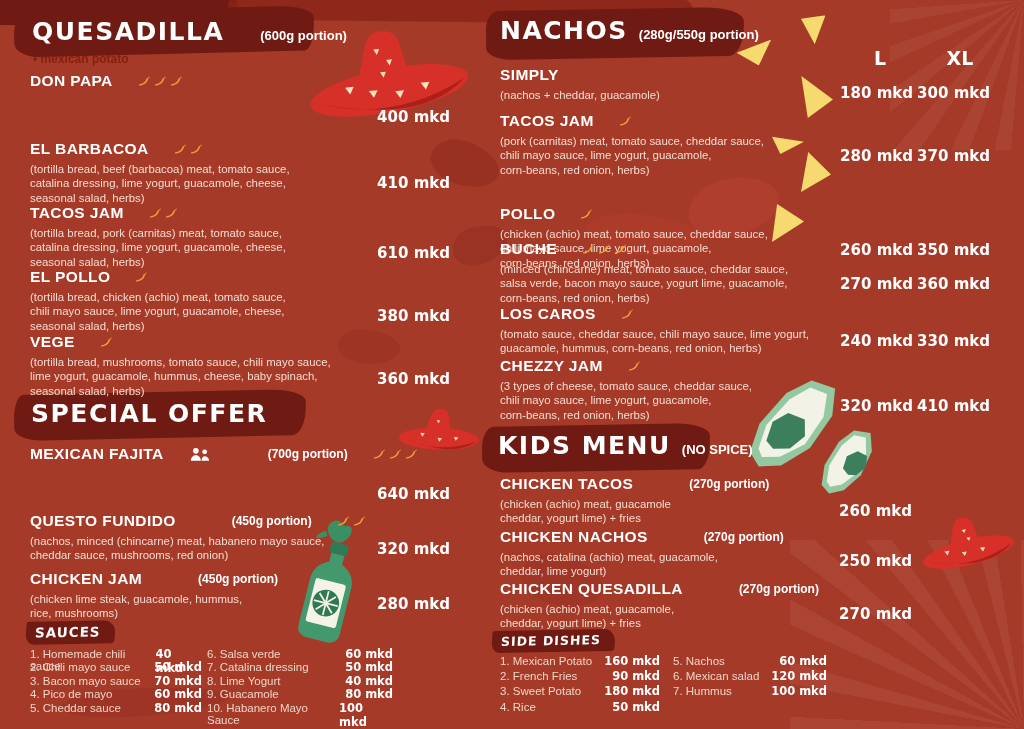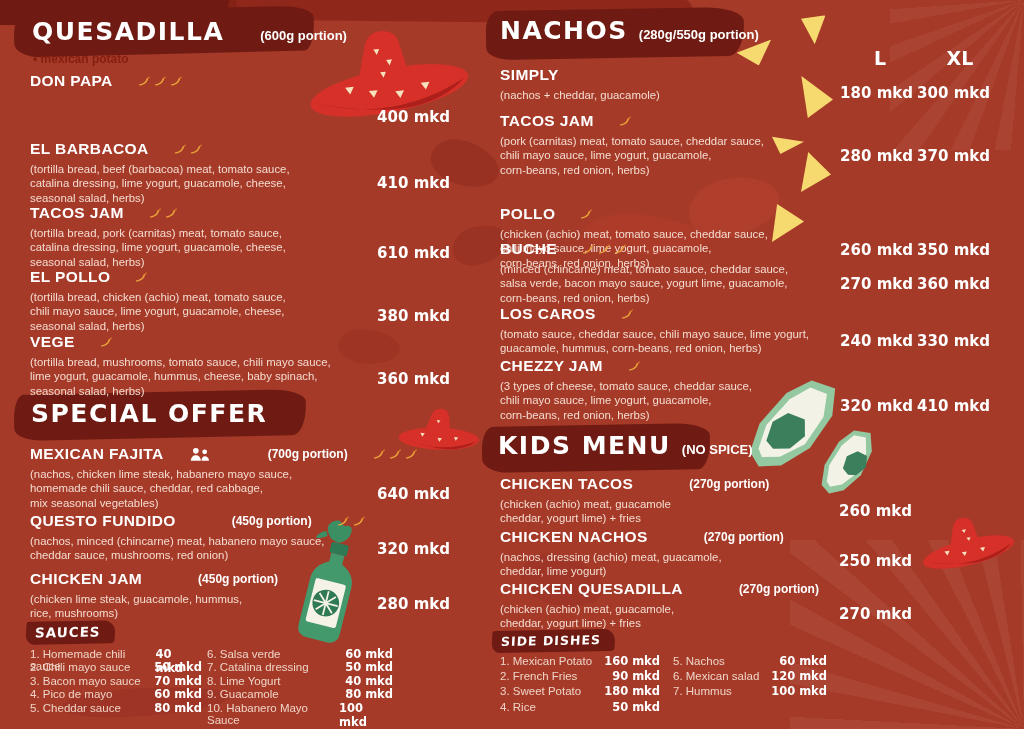--- a/index.html
+++ b/index.html
@@ -280,23 +280,20 @@
                 <svg class="chili" viewBox="0 0 24 24">
                   <path d="M3.5 19.5 C10 20.6 17.6 15.4 19.4 7.4 L16.8 6.9 C15.4 13.4 9.8 17.5 3.5 17.7 Z" fill="#eda33b"></path>
                   <path d="M18 7.4 C18.6 4.6 21 4 22.2 4.2 C22 6.5 20.5 7.9 18.5 8.1 Z" fill="#d97b26"></path>
                 </svg>
                 <svg class="chili" viewBox="0 0 24 24">
                   <path d="M3.5 19.5 C10 20.6 17.6 15.4 19.4 7.4 L16.8 6.9 C15.4 13.4 9.8 17.5 3.5 17.7 Z" fill="#eda33b"></path>
                   <path d="M18 7.4 C18.6 4.6 21 4 22.2 4.2 C22 6.5 20.5 7.9 18.5 8.1 Z" fill="#d97b26"></path>
                 </svg>
               </span>
       </div>
-      <div class="mi-desc">(nachos, chicken lime steak, habanero mayo sauce,
-homemade chili sauce, cheddar, red cabbage,
-mix seasonal vegetables)</div>
       <div class="mi-price" style="top: 40px;">640 mkd</div>
     </div>
           <div class="mi" style="top: 512px;">
       <div class="mi-head">
         <span class="mi-name">QUESTO FUNDIDO</span>
 
         <span class="mi-portion">(450g portion)</span>
         <span class="mi-chilis">
                 <svg class="chili" viewBox="0 0 24 24">
                   <path d="M3.5 19.5 C10 20.6 17.6 15.4 19.4 7.4 L16.8 6.9 C15.4 13.4 9.8 17.5 3.5 17.7 Z" fill="#eda33b"></path>
@@ -432,21 +429,21 @@
       </div>
       <div class="mi-desc">(chicken (achio) meat, guacamole
 cheddar, yogurt lime) + fries</div>
       <div class="mi-price kid-price" style="top: 27px;">260 mkd</div>
     </div>
           <div class="mi" style="top: 528px;">
       <div class="mi-head">
         <span class="mi-name">CHICKEN NACHOS</span>
         <span class="mi-portion">(270g portion)</span>
       </div>
-      <div class="mi-desc">(nachos, dressing (achio) meat, guacamole,
+      <div class="mi-desc">(nachos, catalina (achio) meat, guacamole,
 cheddar, lime yogurt)</div>
       <div class="mi-price kid-price" style="top: 24px;">250 mkd</div>
     </div>
           <div class="mi" style="top: 580px;">
       <div class="mi-head">
         <span class="mi-name">CHICKEN QUESADILLA</span>
         <span class="mi-portion">(270g portion)</span>
       </div>
       <div class="mi-desc">(chicken (achio) meat, guacamole,
 cheddar, yogurt lime) + fries</div>

